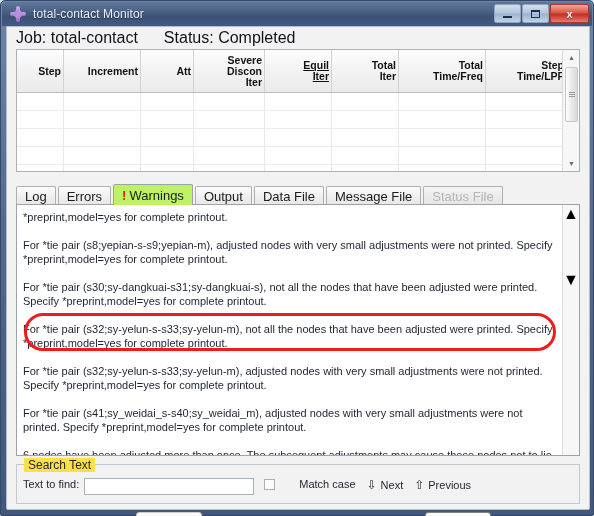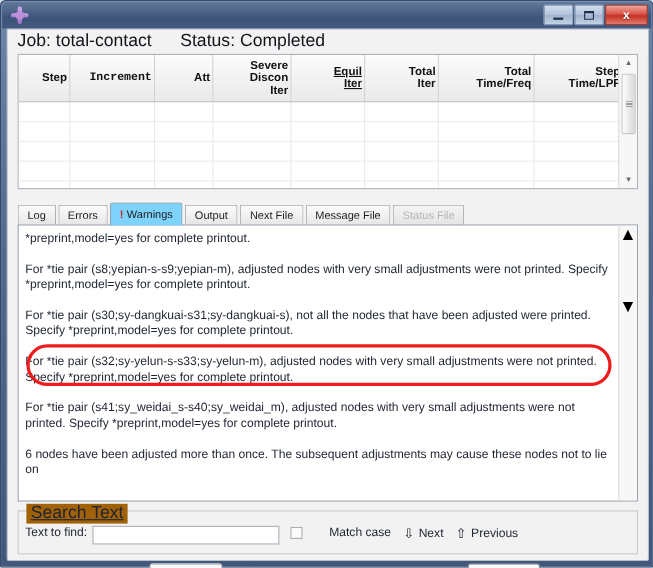--- a/index.html
+++ b/index.html
@@ -113,31 +113,31 @@
     border:1px solid #c8c8c8;border-radius:2px;box-sizing:border-box;
   }
   .vsb .thumb .grip{
     position:absolute;left:3px;top:50%;margin-top:-3px;width:6px;height:6px;
     background:repeating-linear-gradient(180deg,#9a9a9a 0 1px,transparent 1px 2px);
   }
 
   
   .tabs{
     position:absolute;left:9px;top:157px;height:21px;
-    display:flex;align-items:flex-end;font-size:10px;
+    display:flex;align-items:flex-end;font-size:13px;
   }
   .tab{
     height:19px;line-height:19px;padding:0 8px;
     border:1px solid #b0b0b0;border-bottom:none;
     background:linear-gradient(180deg,#fbfbfb,#e6e6e6);
     color:#1b1b1b;margin-right:2px;border-radius:2px 2px 0 0;
     box-sizing:border-box;white-space:nowrap;
   }
   .tab.selected{
-    height:21px;line-height:21px;background:#7dd3fc;border-color:#9aa3ad;
+    height:21px;line-height:21px;background:#bef264;border-color:#9aa3ad;
     position:relative;z-index:3;
   }
   .tab.disabled{color:#b6b6b6;background:linear-gradient(180deg,#f4f4f4,#e4e4e4);text-align:right;}
   .tab .bang{color:#d81f1f;font-weight:bold;margin-right:3px;}
 
   
   .textpanel{
     position:absolute;left:9px;top:177px;width:564px;height:252px;
     border:1px solid #9aa3ad;background:#fff;box-sizing:border-box;
     overflow:hidden;
@@ -160,22 +160,22 @@
     border:3px solid #ee1c1c;border-radius:19px;
     box-sizing:border-box;pointer-events:none;
   }
 
   
   .searchgroup{
     position:absolute;left:9px;top:437px;width:564px;height:40px;
     border:1px solid #c3c9d1;box-sizing:border-box;background:#f2f2f2;
   }
   .grouplabel{
-    position:absolute;left:7px;top:-7px;background:#a16207;
-    padding:0 4px;font-size:16px;color:#1d2330;text-decoration:underline;
+    position:absolute;left:7px;top:-7px;background:#fde047;
+    padding:0 4px;font-size:12px;color:#1d2330;
   }
   .searchrow{
     position:absolute;left:6px;top:13px;display:flex;align-items:flex-start;
     font-size:11px;color:#1d2330;
   }
   .findlabel{margin-right:5px;}
   .findinput{
     width:170px;height:17px;border:1px solid #aab0b8;background:#fff;
     box-sizing:border-box;font-size:11px;padding:0 3px;color:#1d2330;
     font-family:"Liberation Sans",sans-serif;
@@ -205,20 +205,21 @@
 <body>
 
 <div class="window">
 
   <div class="titlebar">
     <div class="title-icon">
       <span class="vbar"></span>
         <span class="hbar"></span>
         <span class="dot"></span>
     </div>
+    <div class="title-text">total-contact Monitor</div>
     <div class="win-buttons">
       <div class="wbtn">
           <span class="min-glyph"></span>
         </div>
       <div class="wbtn">
           <span class="max-glyph"></span>
         </div>
       <div class="wbtn close">x</div>
     </div>
   </div>
@@ -233,21 +234,21 @@
       <span class="lbl">Status:</span>
       <span>&nbsp;</span>
       <span>Completed</span>
     </div>
 
     <div class="tablewrap">
       <table class="summary">
         <thead>
             <tr id="thead-row">
               <th style="width: 42px;">Step</th>
-              <th style="width: 72px; font-family: Liberation Mono, monospace;">Increment</th>
+              <th style="width: 72px;">Increment</th>
               <th style="width: 48px;">Att</th>
               <th style="width: 66px;">Severe<br>Discon<br>Iter</th>
               <th style="width: 62px; text-decoration: underline;">Equil<br>Iter</th>
               <th style="width: 62px;">Total<br>Iter</th>
               <th style="width: 82px;">Total<br>Time/Freq</th>
               <th style="width: 76px;">Step<br>Time/LPF</th>
               <th style="width: 120px;">Time/LPF<br>Inc</th>
             </tr>
           </thead>
         <tbody id="tbody-rows">
@@ -315,30 +316,31 @@
           </div>
         <div class="arrow bot">▼</div>
       </div>
     </div>
 
     <div class="tabs" id="tab-bar">
         <div class="tab"><span>Log</span></div>
         <div class="tab"><span>Errors</span></div>
         <div class="tab selected"><span class="bang">!</span><span>Warnings</span></div>
         <div class="tab"><span>Output</span></div>
-        <div class="tab"><span>Next File</span></div>
+        <div class="tab"><span>Data File</span></div>
         <div class="tab"><span>Message File</span></div>
         <div class="tab disabled"><span>Status File</span></div>
       </div>
 
     <div class="textpanel">
       <div class="textbody" id="text-body">
           <p class="para">*preprint,model=yes for complete printout.</p>
           <p class="para">For *tie pair (s8;yepian-s-s9;yepian-m), adjusted nodes with very small adjustments were not printed. Specify *preprint,model=yes for complete printout.</p>
           <p class="para">For *tie pair (s30;sy-dangkuai-s31;sy-dangkuai-s), not all the nodes that have been adjusted were printed. Specify *preprint,model=yes for complete printout.</p>
+          <p class="para">For *tie pair (s32;sy-yelun-s-s33;sy-yelun-m), not all the nodes that have been adjusted were printed. Specify *preprint,model=yes for complete printout.</p>
           <p class="para">For *tie pair (s32;sy-yelun-s-s33;sy-yelun-m), adjusted nodes with very small adjustments were not printed. Specify *preprint,model=yes for complete printout.</p>
           <p class="para">For *tie pair (s41;sy_weidai_s-s40;sy_weidai_m), adjusted nodes with very small adjustments were not printed. Specify *preprint,model=yes for complete printout.</p>
           <p class="para">6 nodes have been adjusted more than once. The subsequent adjustments may cause these nodes not to lie on</p>
         </div>
       <div class="redbox"></div>
       <div class="vsb2">
         <div class="arrow top">▲</div>
         <div class="thumb" style="top:173px;height:48px;"><span class="grip"></span></div>
         <div class="arrow bot">▼</div>
       </div>

